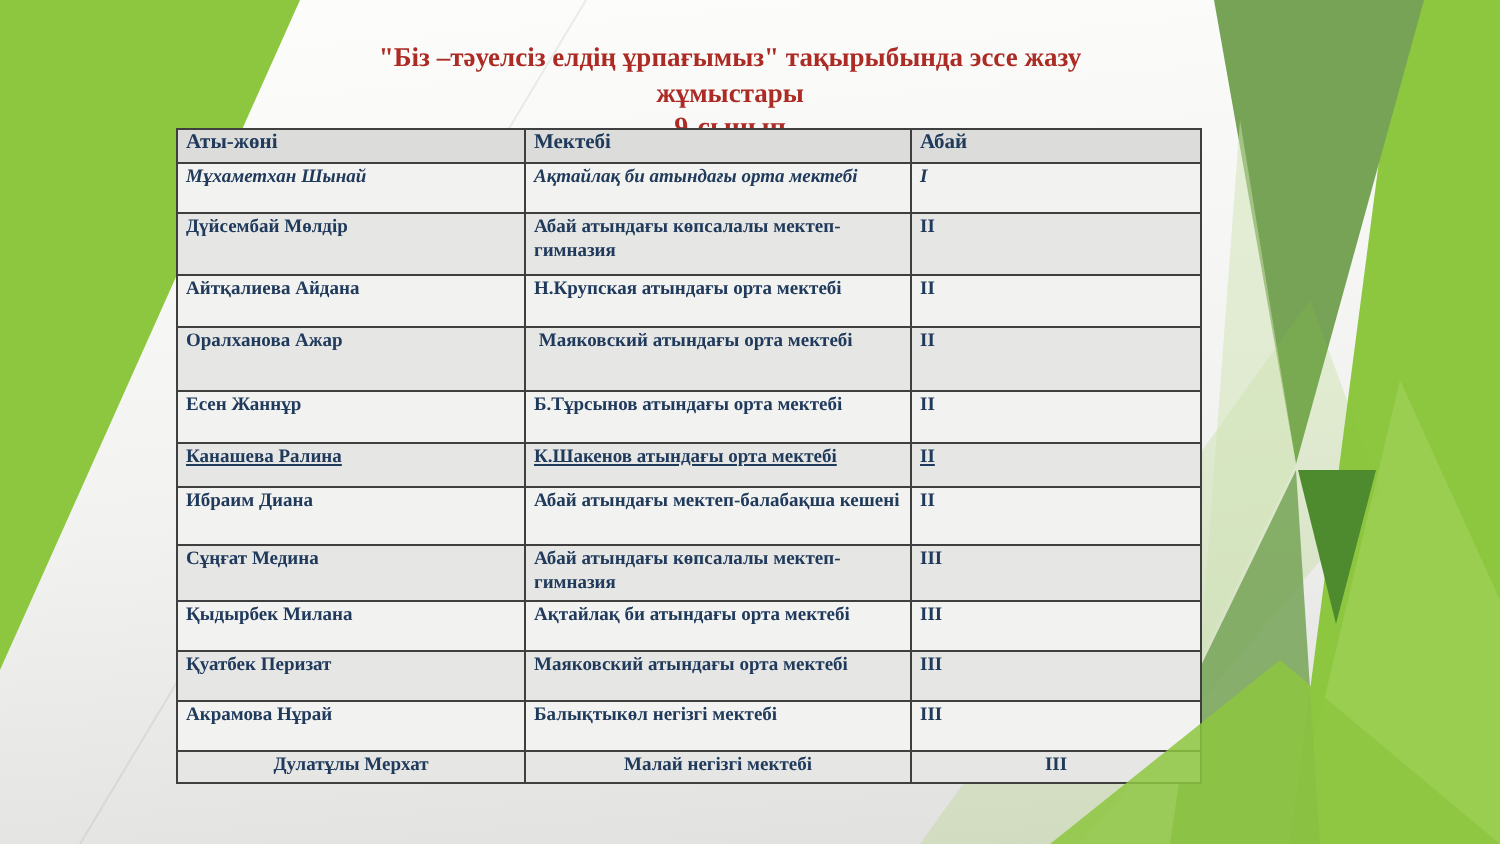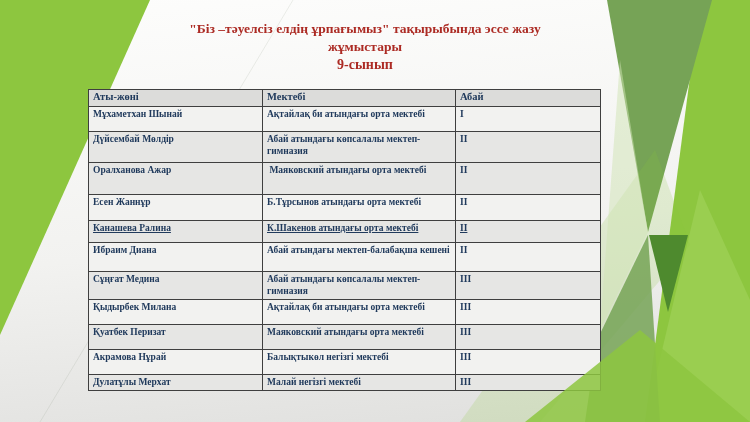--- a/index.html
+++ b/index.html
@@ -10,21 +10,21 @@
   }
   svg.bg{position:absolute;left:0;top:0;z-index:0;}
   svg.fg{position:absolute;left:0;top:0;z-index:3;pointer-events:none;}
   .title-block{
     position:absolute;top:20px;left:55px;width:620px;z-index:2;
     text-align:center;color:var(--title-red);font-weight:bold;
   }
   .title-line{font-size:13.5px;line-height:1.32;}
   .subtitle{font-size:14px;margin-top:1px;}
   table.results{
-    position:absolute;left:88px;top:89px;width:512px;z-index:2;
+    position:absolute;left:88px;top:64px;width:512px;z-index:2;
     border-collapse:collapse;table-layout:fixed;
     color:var(--text-navy);font-weight:bold;
   }
   th,td{border:1px solid var(--border-dark);vertical-align:top;padding:1px 4px;overflow:hidden;}
   th{font-size:10.5px;text-align:left;background:var(--header-bg);height:14px;line-height:1.2;}
   td{font-size:9.5px;line-height:1.28;}
   tr.odd  td{background:var(--band-dark);}
   tr.even td{background:var(--band-light);}
 </style>
 </head>
@@ -57,28 +57,33 @@
         <col style="width:145px">
     </colgroup>
     <thead>
       <tr>
         <th>Аты-жөні</th>
         <th>Мектебі</th>
         <th>Абай</th>
       </tr>
     </thead>
     <tbody>
-        <tr class="even" style="height: 25px;">
+        <tr class="even" style="height: 25px; font-style: italic;">
           <td>Мұхаметхан Шынай</td>
           <td>Ақтайлақ би атындағы орта мектебі</td>
           <td>I</td>
         </tr>
         <tr class="odd" style="height: 31px;">
           <td>Дүйсембай Мөлдір</td>
           <td>Абай атындағы көпсалалы мектеп-гимназия</td>
+          <td>II</td>
+        </tr>
+        <tr class="even" style="height: 26px;">
+          <td>Айтқалиева Айдана</td>
+          <td>Н.Крупская атындағы орта мектебі</td>
           <td>II</td>
         </tr>
         <tr class="odd" style="height: 32px;">
           <td>Оралханова Ажар</td>
           <td>&nbsp;Маяковский атындағы орта мектебі</td>
           <td>II</td>
         </tr>
         <tr class="even" style="height: 26px;">
           <td>Есен Жаннұр</td>
           <td>Б.Тұрсынов атындағы орта мектебі</td>
@@ -107,21 +112,21 @@
         <tr class="odd" style="height: 25px;">
           <td>Қуатбек Перизат</td>
           <td>Маяковский атындағы орта мектебі</td>
           <td>III</td>
         </tr>
         <tr class="even" style="height: 25px;">
           <td>Акрамова Нұрай</td>
           <td>Балықтыкөл негізгі мектебі</td>
           <td>III</td>
         </tr>
-        <tr class="odd" style="height: 16px;">
+        <tr class="odd" style="height: 16px; text-align: center;">
           <td>Дулатұлы Мерхат</td>
           <td>Малай негізгі мектебі</td>
           <td>III</td>
         </tr>
       </tbody>
   </table>
 
   <svg class="fg" width="750" height="422" viewBox="0 0 750 422">
     <polygon points="640,330 750,422 525,422" fill="#8dc63f" opacity="0.85"></polygon>
   </svg>

